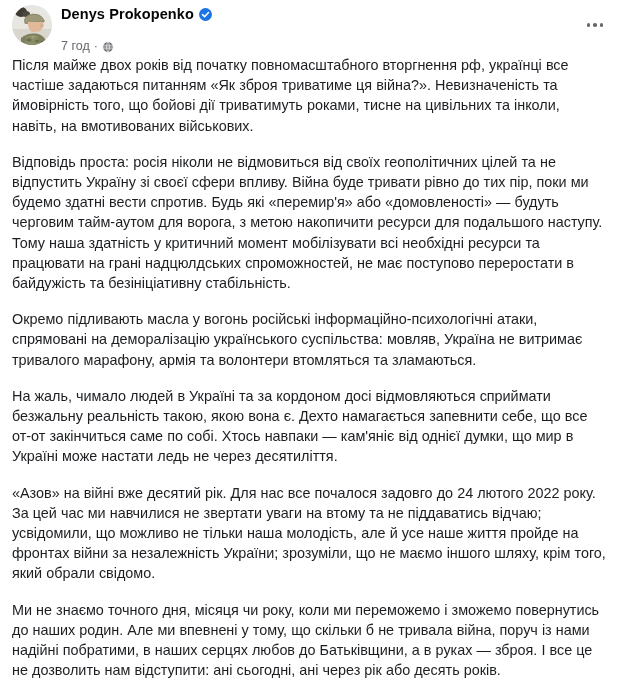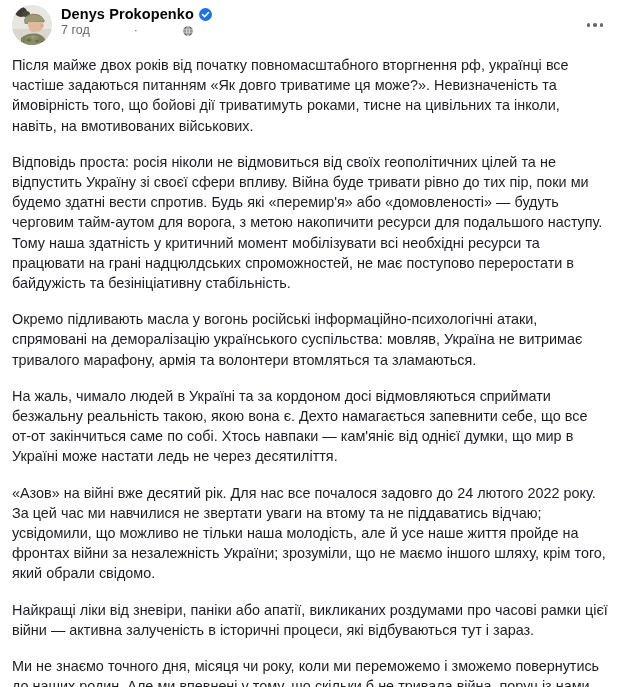--- a/index.html
+++ b/index.html
@@ -68,25 +68,24 @@
     height: 13px;
     margin-left: 5px;
     flex: 0 0 13px;
     display: inline-block;
   }
   .verified-badge svg { display: block; width: 13px; height: 13px; }
 
   .meta-row {
     display: flex;
     align-items: center;
-    margin-top: 0;
+    margin-top: 16px;
     font-size: 12.5px;
     color: #65676b;
     line-height: 15px;
-    gap: 40px;
   }
   .meta-dot {
     margin: 0 4px;
     color: #65676b;
     font-size: 12.5px;
   }
   .globe-icon {
     width: 12px;
     height: 12px;
     display: inline-block;
@@ -198,23 +197,22 @@
     <div class="menu-button">
       <span class="dots">
         <span></span>
         <span></span>
         <span></span>
       </span>
     </div>
   </div>
 
   <div class="post-body">
-    <p>Після майже двох років від початку повномасштабного вторгнення рф, українці все частіше задаються питанням «Як довго триватиме ця може?». Невизначеність та ймовірність того, що бойові дії триватимуть роками, тисне на цивільних та інколи, навіть, на вмотивованих військових.</p>
+    <p>Після майже двох років від початку повномасштабного вторгнення рф, українці все частіше задаються питанням «Як зброя триватиме ця війна?». Невизначеність та ймовірність того, що бойові дії триватимуть роками, тисне на цивільних та інколи, навіть, на вмотивованих військових.</p>
     <p>Відповідь проста: росія ніколи не відмовиться від своїх геополітичних цілей та не відпустить Україну зі своєї сфери впливу. Війна буде тривати рівно до тих пір, поки ми будемо здатні вести спротив. Будь які «перемир'я» або «домовленості» — будуть черговим тайм-аутом для ворога, з метою накопичити ресурси для подальшого наступу. Тому наша здатність у критичний момент мобілізувати всі необхідні ресурси та працювати на грані надцюлдських спроможностей, не має поступово переростати в байдужість та  безініціативну стабільність.</p>
     <p>Окремо підливають масла у вогонь російські інформаційно-психологічні атаки, спрямовані на деморалізацію українського суспільства: мовляв, Україна не витримає тривалого марафону, армія та волонтери втомляться та зламаються.</p>
     <p>На жаль, чимало людей в Україні та за кордоном досі відмовляються сприймати безжальну реальність такою, якою вона є. Дехто намагається запевнити себе, що все от-от закінчиться саме по собі. Хтось навпаки — кам'яніє від однієї думки, що мир в Україні може настати ледь не через десятиліття.</p>
     <p>«Азов» на війні вже десятий рік. Для нас все почалося задовго до 24 лютого 2022 року. За цей час ми навчилися не звертати уваги на втому та не піддаватись відчаю; усвідомили, що можливо не тільки наша молодість, але й усе наше життя пройде на фронтах війни за незалежність України; зрозуміли, що не маємо іншого шляху, крім того, який обрали свідомо.</p>
-    <p>Найкращі ліки від зневіри, паніки або апатії, викликаних роздумами про часові рамки цієї війни — активна залученість в історичні процеси, які відбуваються тут і зараз.</p>
     <p>Ми не знаємо точного дня, місяця чи року, коли ми переможемо і зможемо повернутись до наших родин. Але ми впевнені у тому, що скільки б не тривала війна, поруч із нами надійні побратими, в наших серцях любов до Батьківщини, а в руках — зброя. І все це не дозволить нам відступити: ані сьогодні, ані через рік або десять років.</p>
 
   </div>
 
 </div>
 
 </body></html>

